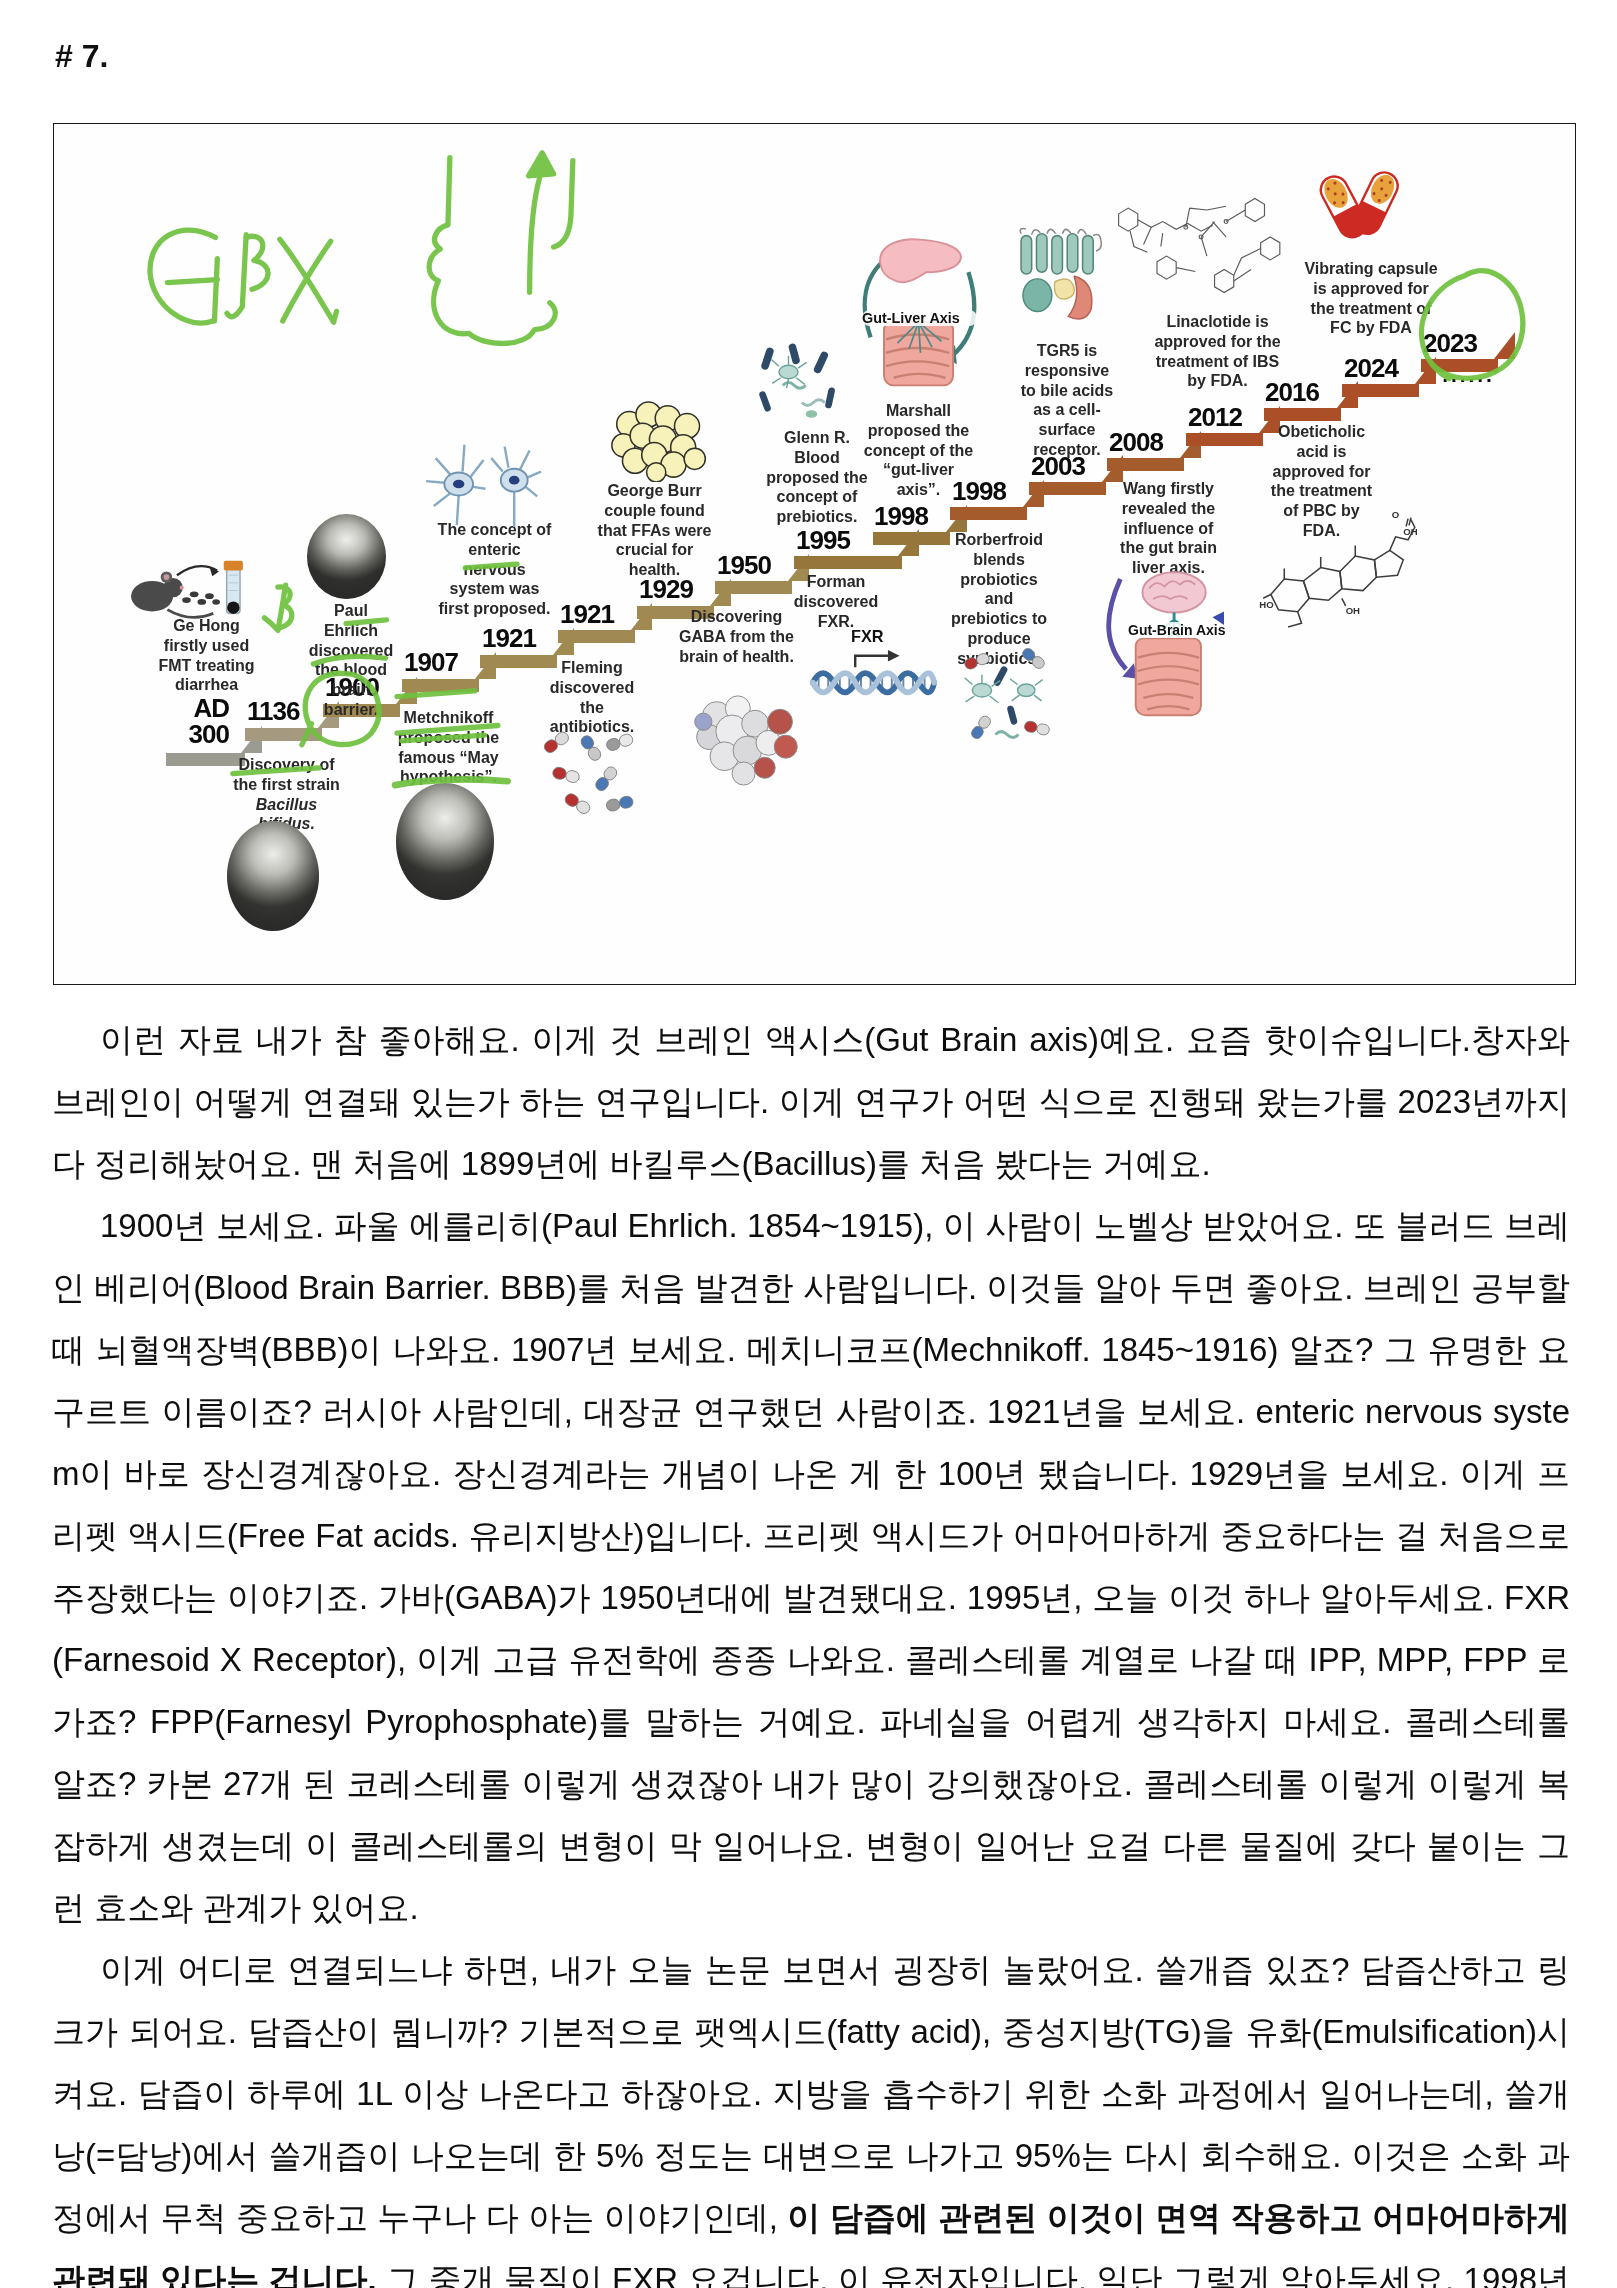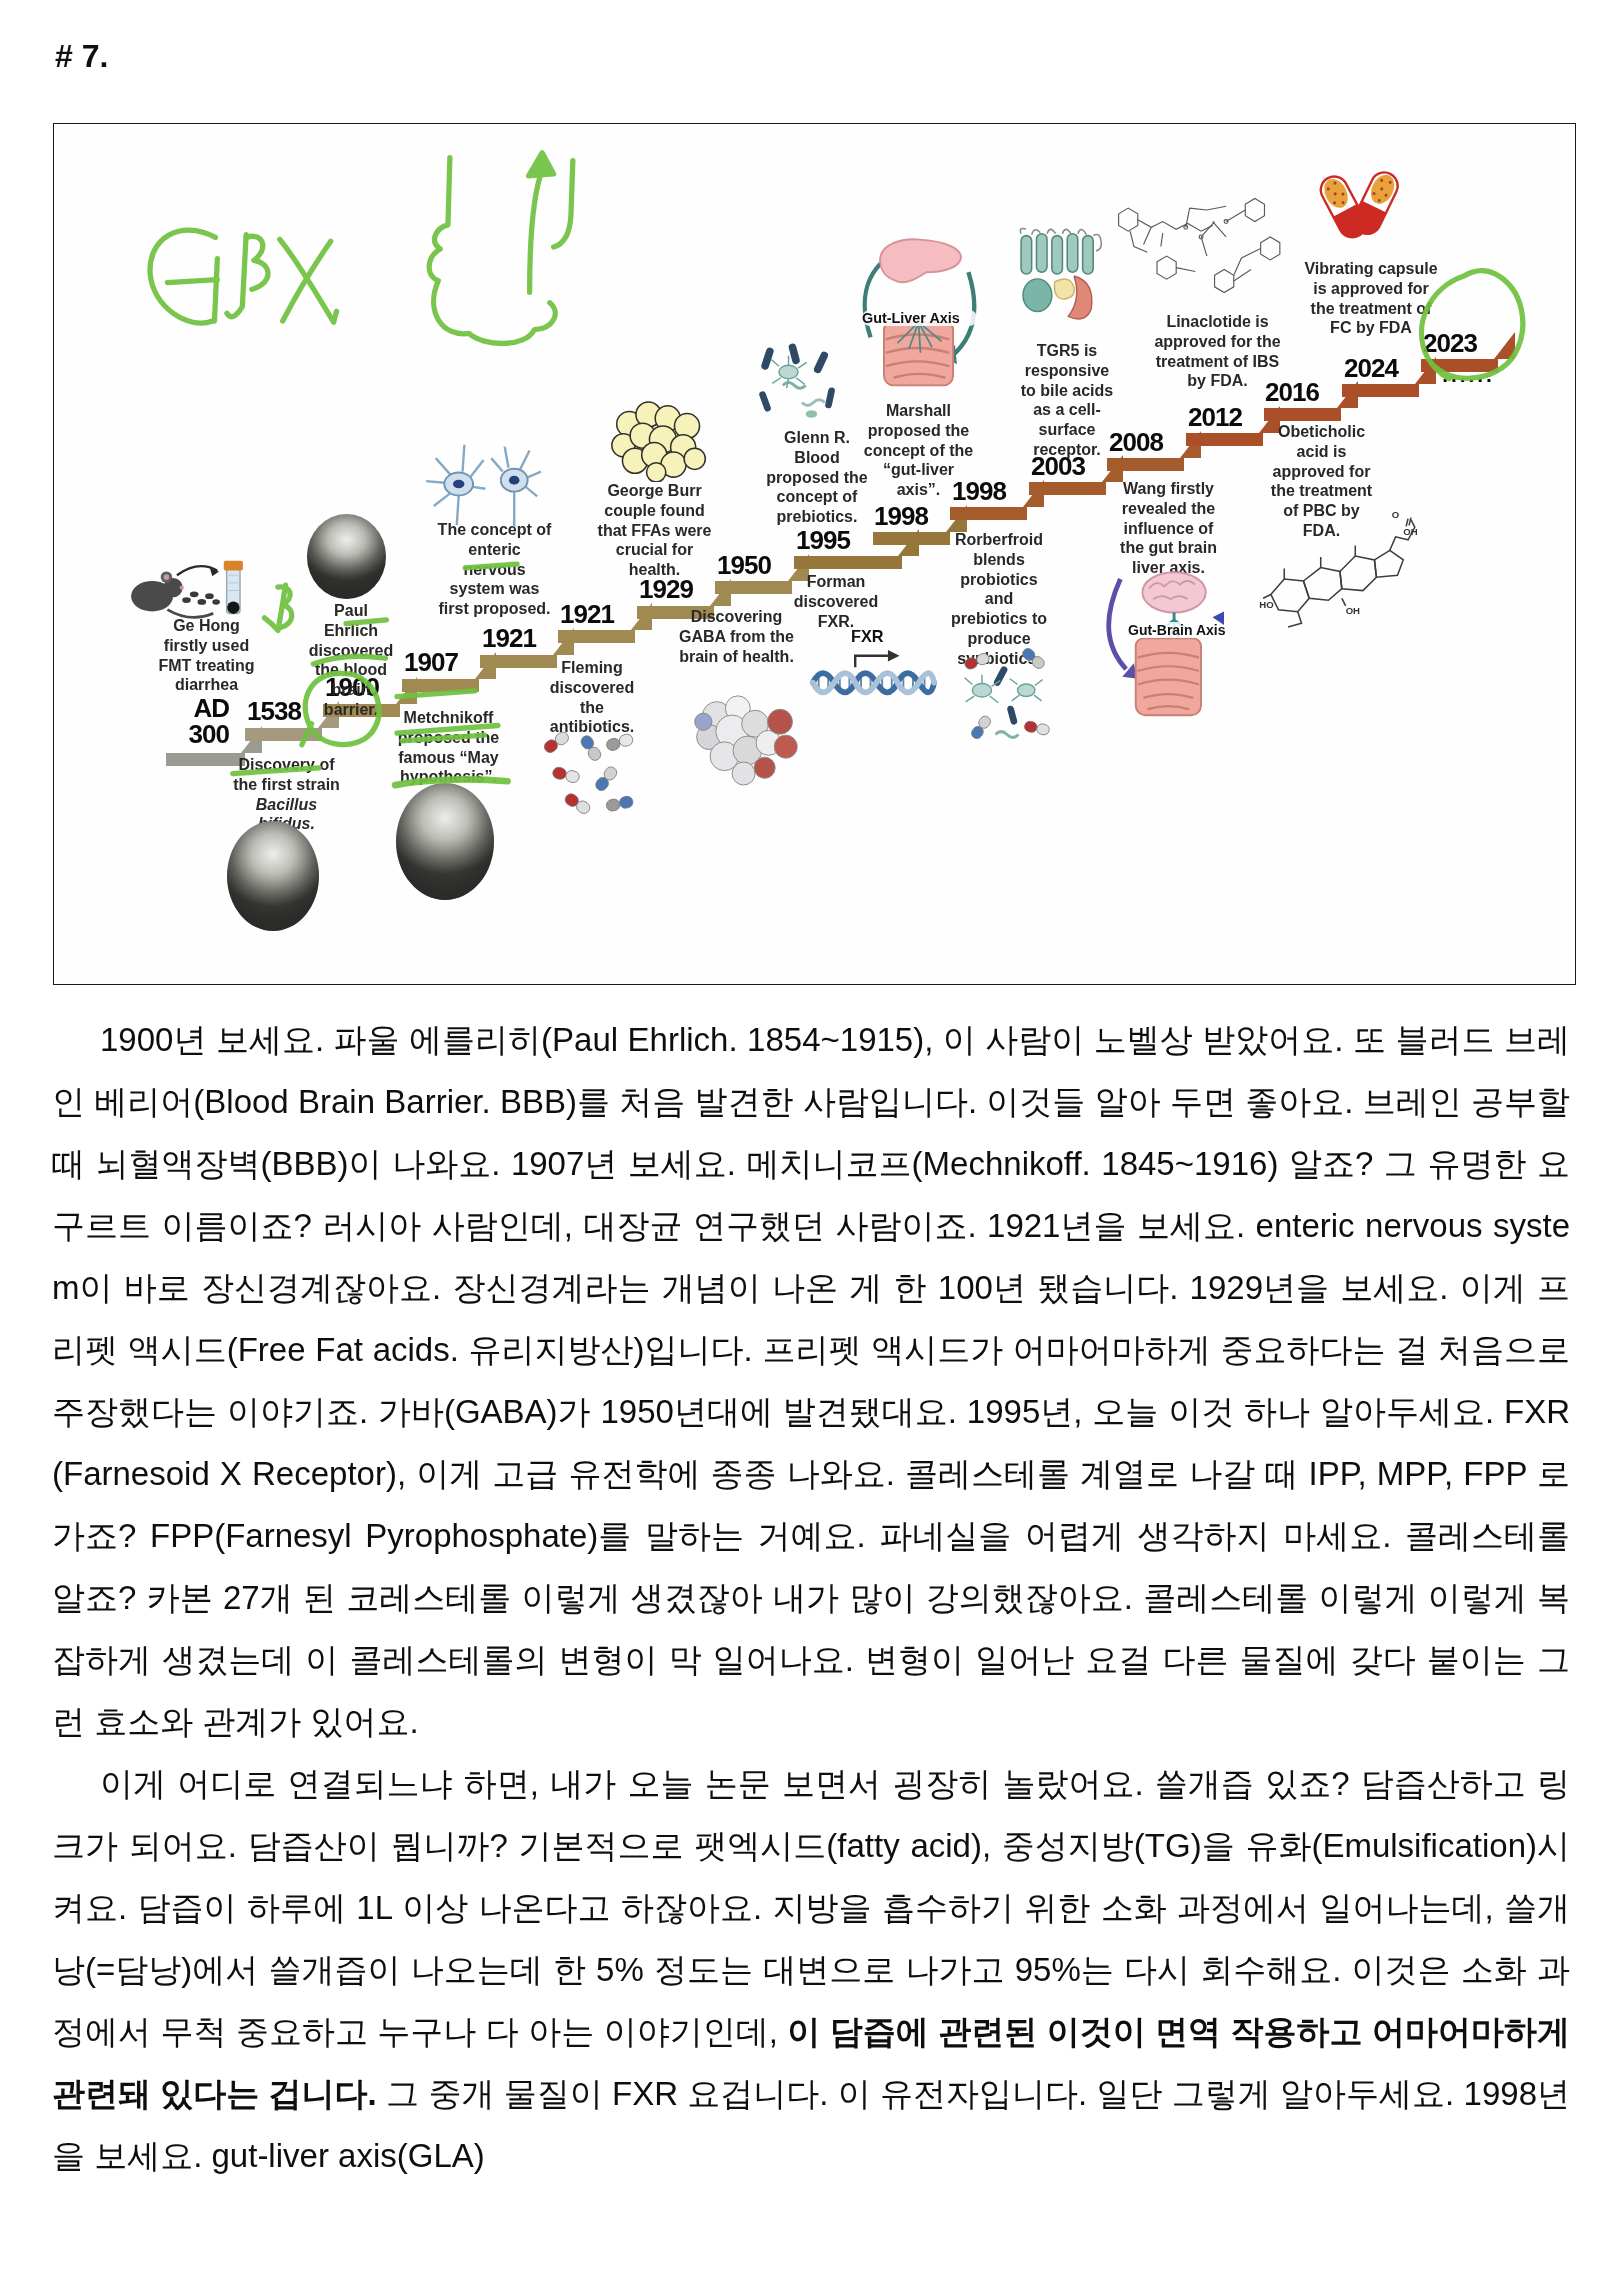--- a/index.html
+++ b/index.html
@@ -116,21 +116,21 @@
   <div class="step c-rust2" style="left:1288px;top:260px">
       <div class="bar"></div>
       <div class="tri"></div>
     </div>
   <div class="step c-rust2" style="left:1367px;top:235px">
       <div class="bar"></div>
       <div class="tri"></div>
     </div>
 
   <div class="year year-ad" style="left:110px;top:571px">AD 300</div>
-  <div class="year" style="left:193px;top:574px">1538</div>
+  <div class="year" style="left:193px;top:574px">1136</div>
   <div class="year" style="left:271px;top:550px">1900</div>
   <div class="year" style="left:350px;top:525px">1907</div>
   <div class="year" style="left:428px;top:501px">1921</div>
   <div class="year" style="left:506px;top:477px">1921</div>
   <div class="year" style="left:585px;top:452px">1929</div>
   <div class="year" style="left:663px;top:428px">1950</div>
   <div class="year" style="left:742px;top:403px">1995</div>
   <div class="year" style="left:820px;top:379px">1998</div>
   <div class="year" style="left:898px;top:354px">1998</div>
   <div class="year" style="left:977px;top:329px">2003</div>
@@ -463,16 +463,17 @@
       <path d="M355,688 C390,681 440,681 472,684" stroke-width="7"></path>
       <path d="M186,676 L276,670"></path>
       <path d="M428,462 L482,458"></path>
 
       <path d="M1468,158 C1432,170 1412,210 1430,244 C1448,274 1502,270 1520,240 C1536,212 1530,172 1500,156 C1488,150 1476,153 1468,158 M1430,244 C1436,254 1442,260 1452,265"></path>
     </g>
   </svg>
 </div>
 
 <div class="textblock">
+  <p>이런 자료 내가 참 좋아해요. 이게 것 브레인 액시스(Gut Brain axis)예요. 요즘 핫이슈입니다.창자와 브레인이 어떻게 연결돼 있는가 하는 연구입니다. 이게 연구가 어떤 식으로 진행돼 왔는가를 2023년까지 다 정리해놨어요. 맨 처음에 1899년에 바킬루스(Bacillus)를 처음 봤다는 거예요.</p>
   <p>1900년 보세요. 파울 에를리히(Paul Ehrlich. 1854~1915), 이 사람이 노벨상 받았어요. 또 블러드 브레인 베리어(Blood Brain Barrier. BBB)를 처음 발견한 사람입니다. 이것들 알아 두면 좋아요. 브레인 공부할 때 뇌혈액장벽(BBB)이 나와요.  1907년 보세요. 메치니코프(Mechnikoff. 1845~1916) 알죠? 그 유명한 요구르트 이름이죠? 러시아 사람인데, 대장균 연구했던 사람이죠.  1921년을 보세요. enteric nervous system이 바로 장신경계잖아요. 장신경계라는 개념이 나온 게 한 100년 됐습니다.  1929년을 보세요.  이게 프리펫 액시드(Free Fat acids. 유리지방산)입니다. 프리펫 액시드가 어마어마하게 중요하다는 걸 처음으로 주장했다는 이야기죠. 가바(GABA)가 1950년대에 발견됐대요. 1995년, 오늘 이것 하나 알아두세요. FXR(Farnesoid X Receptor), 이게 고급 유전학에 종종 나와요. 콜레스테롤 계열로 나갈 때 IPP, MPP, FPP 로 가죠? FPP(Farnesyl Pyrophosphate)를 말하는 거예요. 파네실을 어렵게 생각하지 마세요. 콜레스테롤 알죠? 카본 27개 된 코레스테롤 이렇게 생겼잖아 내가 많이 강의했잖아요. 콜레스테롤 이렇게 이렇게 복잡하게 생겼는데 이 콜레스테롤의 변형이 막 일어나요. 변형이 일어난 요걸 다른 물질에 갖다 붙이는 그런 효소와 관계가 있어요.</p>
   <p><span>이게 어디로 연결되느냐 하면, 내가 오늘 논문 보면서 굉장히 놀랐어요.  쓸개즙 있죠? 담즙산하고 링크가 되어요. 담즙산이 뭡니까? 기본적으로 팻엑시드(fatty acid), 중성지방(TG)을 유화(Emulsification)시켜요. 담즙이 하루에 1L 이상 나온다고 하잖아요. 지방을 흡수하기 위한 소화 과정에서 일어나는데, 쓸개낭(=담낭)에서 쓸개즙이 나오는데 한 5% 정도는 대변으로 나가고 95%는 다시 회수해요. 이것은 소화 과정에서 무척 중요하고 누구나 다 아는 이야기인데, </span><b>이 담즙에 관련된 이것이 면역 작용하고 어마어마하게 관련돼 있다는 겁니다.</b><span> 그 중개 물질이 FXR 요겁니다. 이 유전자입니다. 일단 그렇게 알아두세요.  1998년을 보세요. gut-liver axis(GLA)</span></p>
 </div>
 
 
 </body></html>

